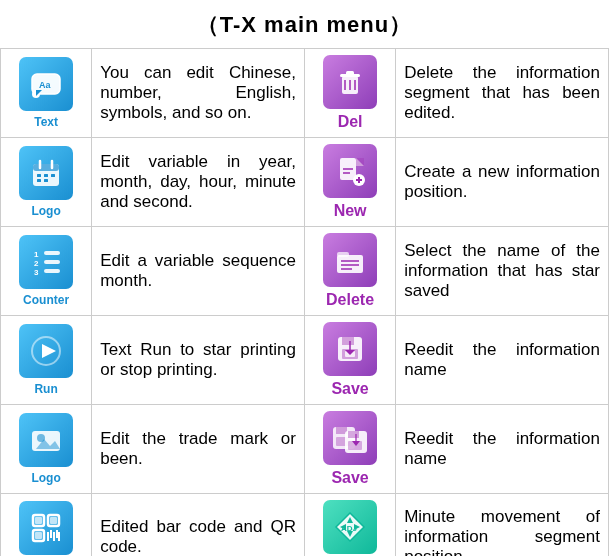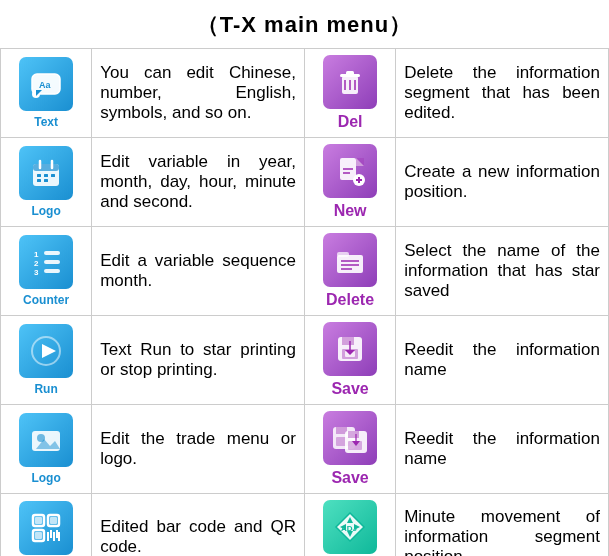--- a/index.html
+++ b/index.html
@@ -198,21 +198,21 @@
     <td class="icon-cell">
       <div class="icon-wrapper bg-blue" style="margin:auto;">
         <svg width="36" height="36" viewBox="0 0 36 36">
           <rect x="4" y="9" width="28" height="20" rx="3" fill="white" opacity="0.9"></rect>
           <circle cx="13" cy="16" r="4" fill="#1a8fd1" opacity="0.6"></circle>
           <polygon points="8,27 16,17 22,24 27,19 32,27" fill="#1a8fd1" opacity="0.5"></polygon>
         </svg>
       </div>
       <span class="icon-label label-blue">Logo</span>
     </td>
-    <td class="desc-cell">Edit the trade menu or logo.</td>
+    <td class="desc-cell">Edit the trade mark or been.</td>
     <td class="icon-cell">
       <div class="icon-wrapper bg-purple" style="margin:auto;">
         <svg width="46" height="46" viewBox="0 0 46 46">
 
           <rect x="6" y="12" width="22" height="22" rx="3" fill="white" opacity="0.85"></rect>
           <rect x="9" y="12" width="11" height="7" rx="0" fill="#9c27b0" opacity="0.4"></rect>
           <rect x="9" y="22" width="14" height="9" rx="1" fill="#9c27b0" opacity="0.35"></rect>
           <rect x="18" y="16" width="22" height="22" rx="3" fill="white" opacity="0.9"></rect>
           <rect x="21" y="16" width="11" height="7" rx="0" fill="#9c27b0" opacity="0.4"></rect>
           <rect x="21" y="26" width="14" height="9" rx="1" fill="#9c27b0" opacity="0.35"></rect>

